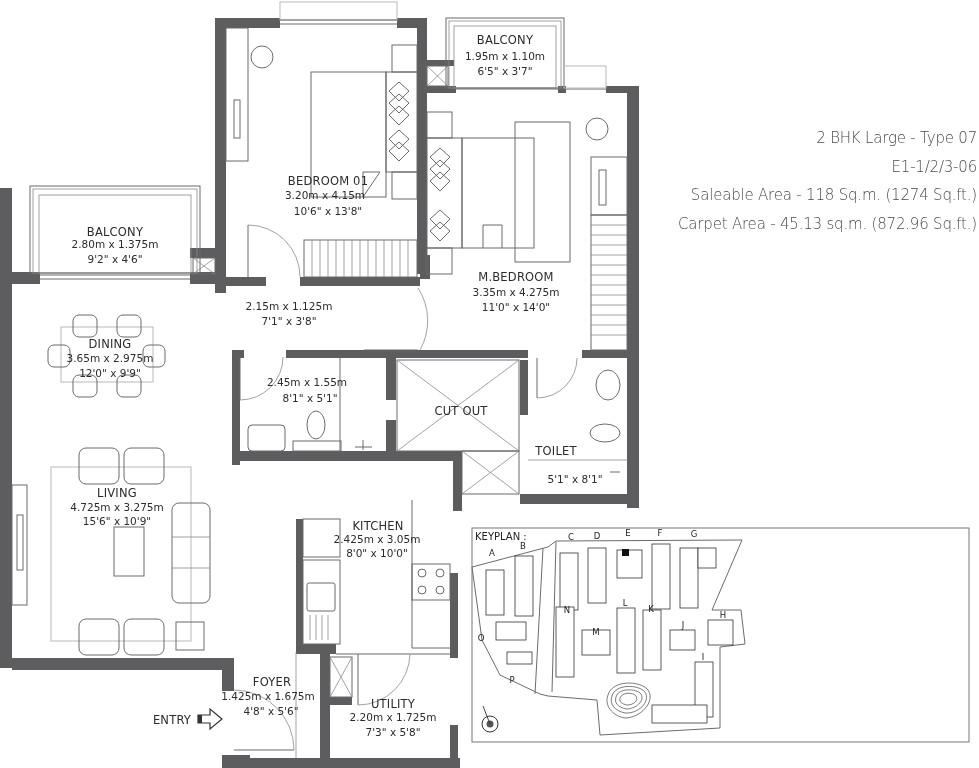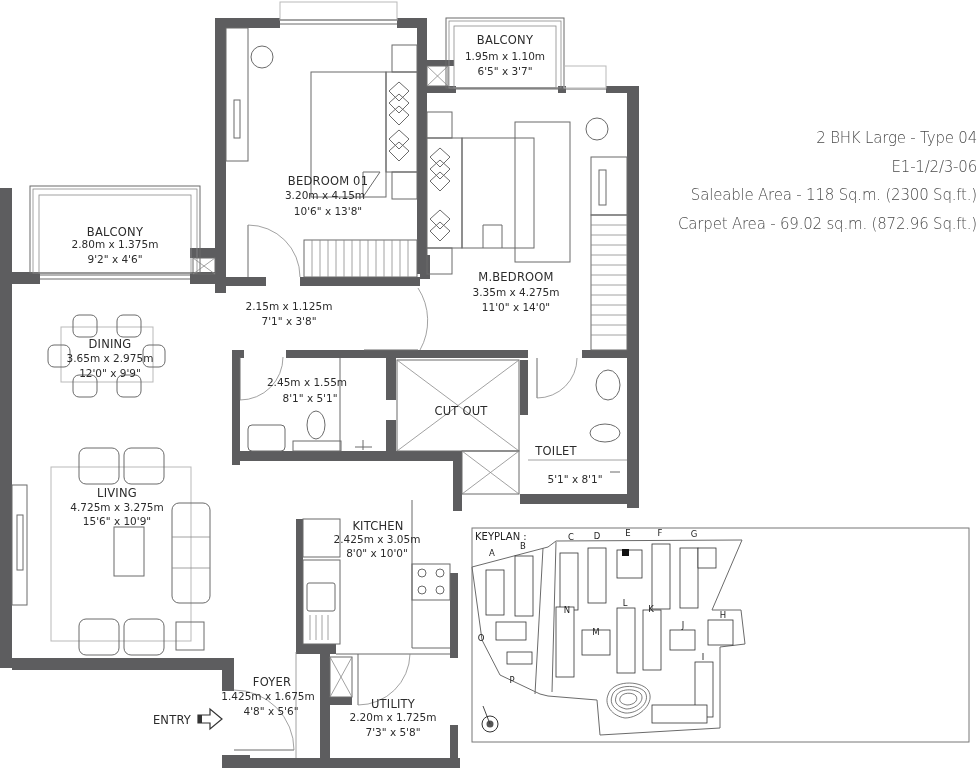--- a/index.html
+++ b/index.html
@@ -371,17 +371,17 @@
     <text class="kp" x="651" y="612">K</text>
     <text class="kp" x="625" y="606">L</text>
     <text class="kp" x="596" y="635">M</text>
     <text class="kp" x="567" y="613">N</text>
     <text class="kp" x="481" y="641">O</text>
     <text class="kp" x="512" y="683">P</text>
   </g>
 </svg>
 
 <div class="info">
-  <div class="line">2 BHK Large - Type 04</div>
+  <div class="line">2 BHK Large - Type 07</div>
   <div class="line">E1-1/2/3-06</div>
-  <div class="line">Saleable Area - 118 Sq.m. (2300 Sq.ft.)</div>
-  <div class="line">Carpet Area - 69.02 sq.m. (872.96 Sq.ft.)</div>
+  <div class="line">Saleable Area - 118 Sq.m. (1274 Sq.ft.)</div>
+  <div class="line">Carpet Area - 45.13 sq.m. (872.96 Sq.ft.)</div>
 </div>
 
 </body></html>

